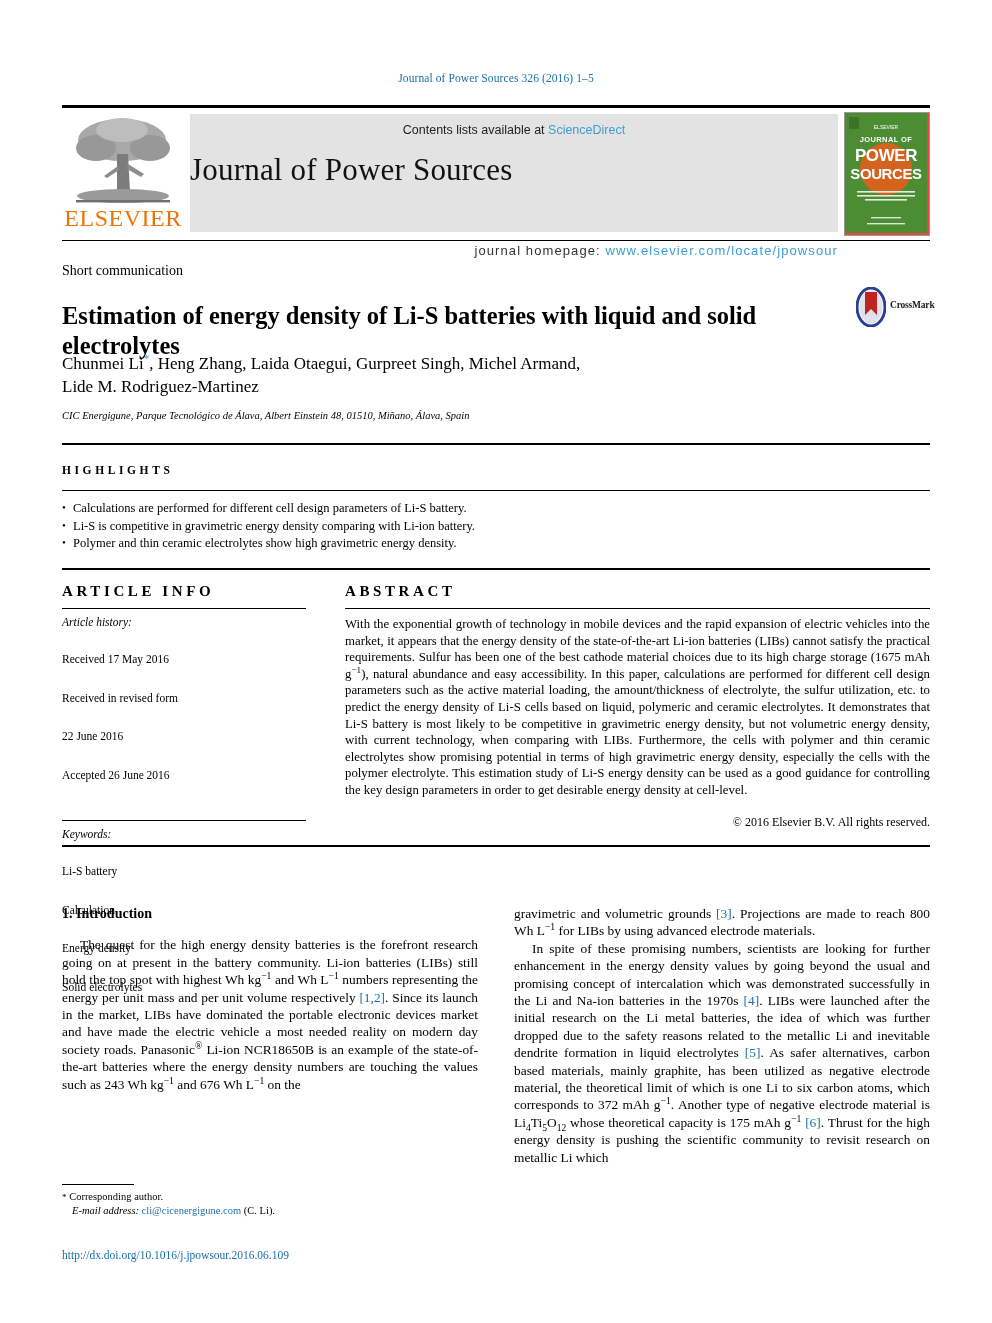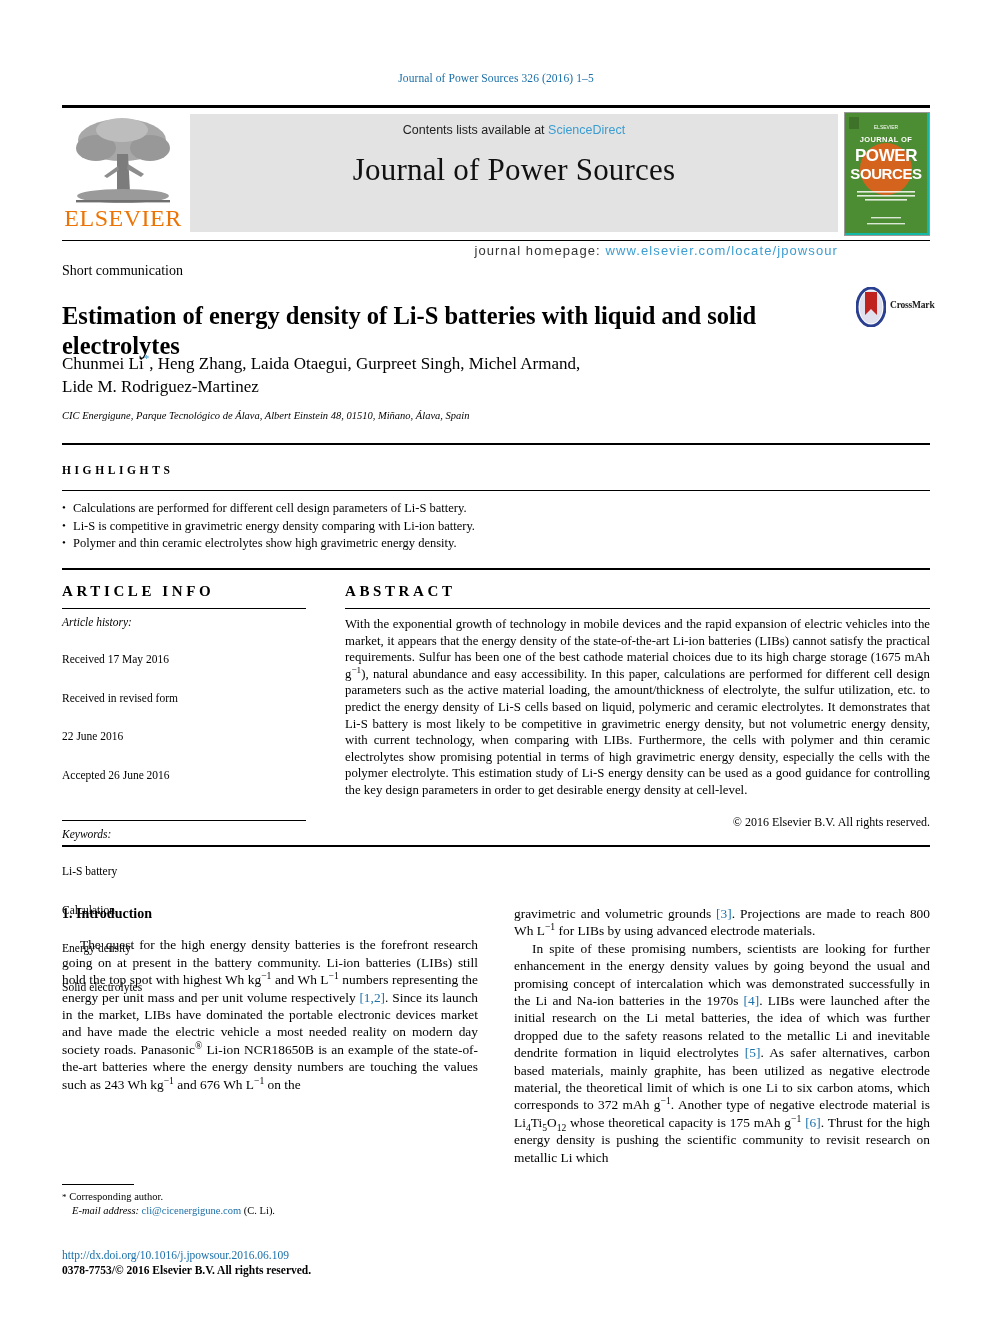--- a/index.html
+++ b/index.html
@@ -76,21 +76,21 @@
     color: #222;
   }
   .contents-line a {
     color: #3b9dd2;
     text-decoration: none;
   }
   .journal-title {
     position: absolute;
     left: 0; top: 38px;
     width: 648px;
-    text-align: center;
+    text-align: left;
     font-family: "Liberation Serif", serif;
     font-size: 31px;
     color: #111;
     letter-spacing: .2px;
   }
   .homepage-line {
     position: absolute;
     left: 0; top: 93px;
     width: 648px;
     text-align: right;
@@ -100,21 +100,21 @@
     color: #333;
     margin-top: 36px;
   }
   .homepage-line a { color: #3b9dd2; text-decoration: none; }
   .mast-cover {
     position: absolute;
     right: 0; top: 4px;
     width: 84px;
     height: 122px;
     border: 1px solid #999;
-    background: #14b8a6;
+    background: #ef4444;
     overflow: hidden;
   }
 
   
   .rule-thin-top {
     position: absolute;
     left: 62px; top: 240px;
     width: 868px;
     border-top: 1px solid #000;
   }
@@ -448,16 +448,15 @@
     </div>
     <div style="padding-left:10px">
       <em>E-mail address:</em>
       <a href="#">cli@cicenergigune.com</a>
       <span>(C. Li).</span>
     </div>
   </div>
 
   <div class="footer">
     <div class="doi">http://dx.doi.org/10.1016/j.jpowsour.2016.06.109</div>
-    <div class="issn">0378-7753/© 2016 Elsevier B.V. All rights reserved.</div>
   </div>
 
 </div>
 
 </body></html>

